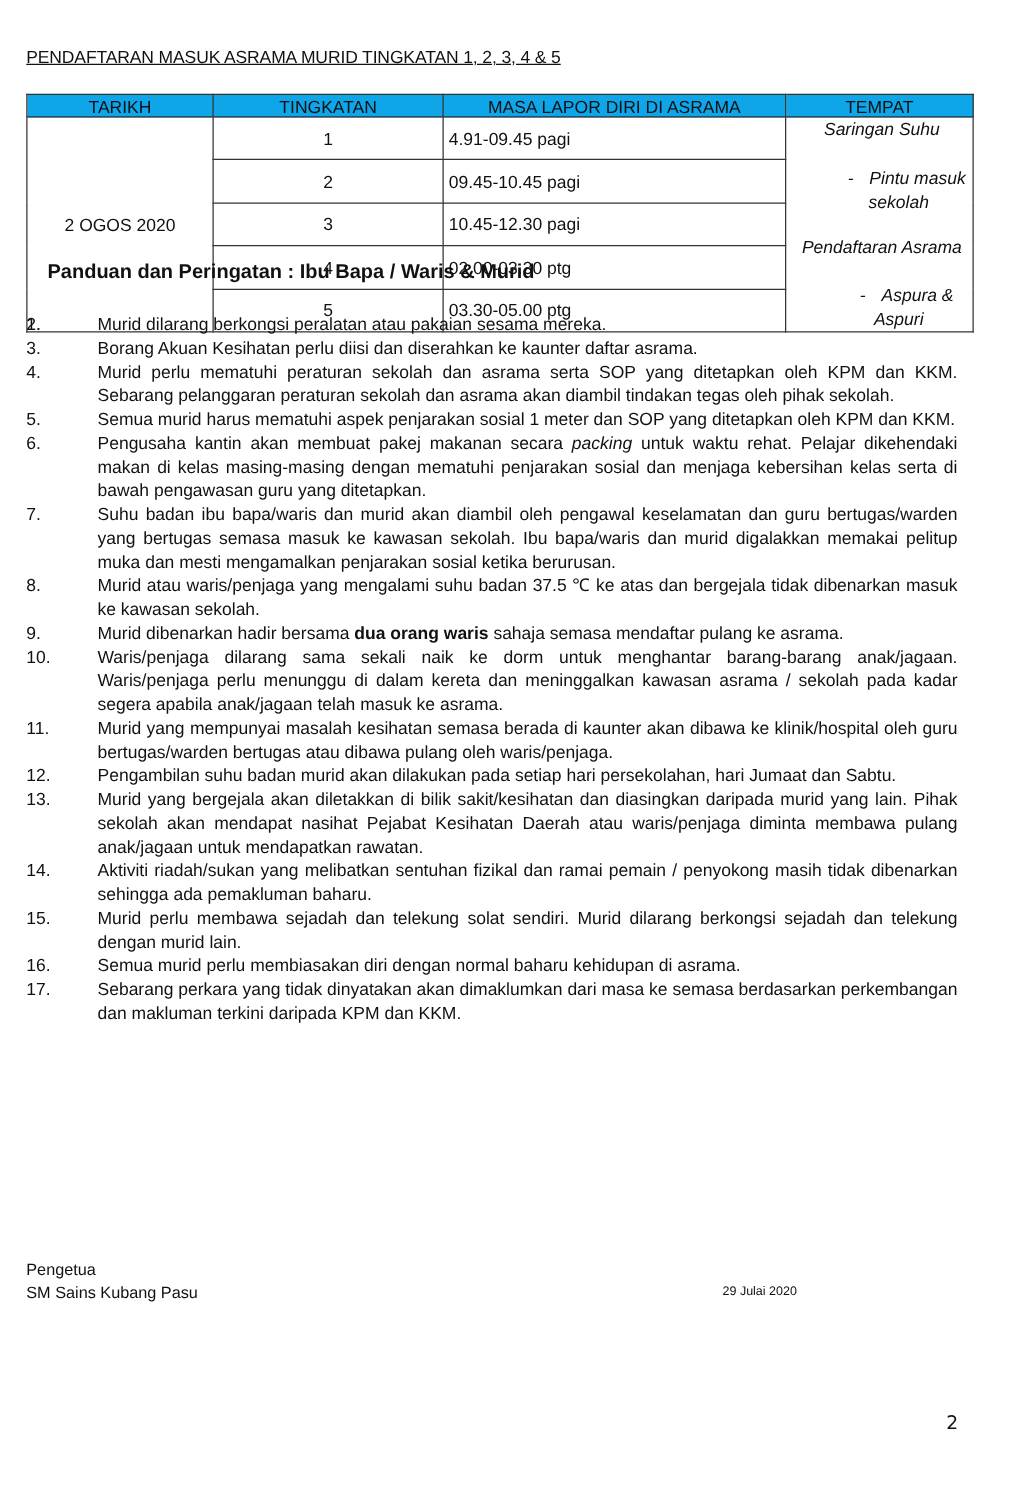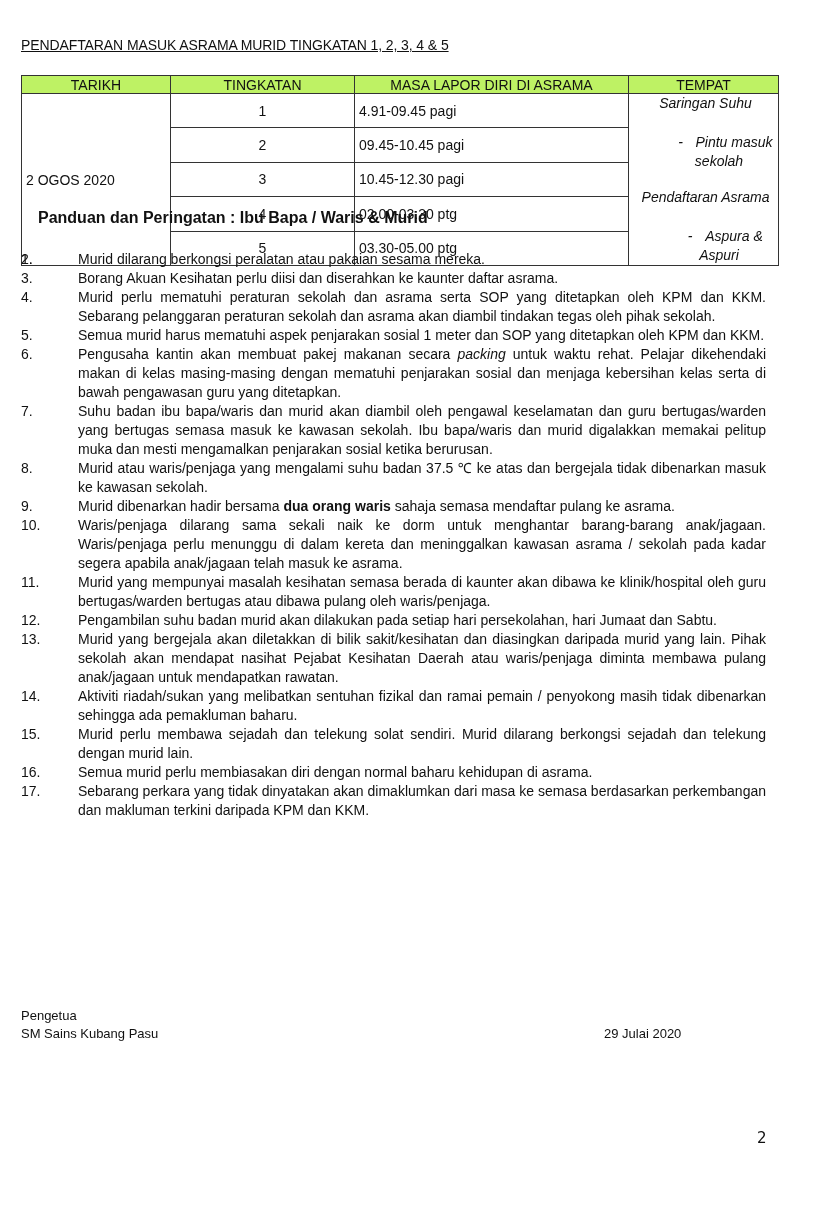--- a/index.html
+++ b/index.html
@@ -5,36 +5,36 @@
   html, body { margin:0; padding:0; background:#ffffff; }
   body { width:828px; height:1209px; position:relative; overflow:hidden;
          font-family:"Liberation Sans", sans-serif; color:#111; }
   .page { position:absolute; left:0; top:0; width:828px; height:1209px; }
   .title { position:absolute; left:21px; top:37px; font-size:14px; font-weight:normal;
            text-decoration:underline; letter-spacing:-0.1px; white-space:nowrap; }
   table.sched { position:absolute; left:21px; top:75px; width:758px; border-collapse:collapse;
                 font-size:14px; }
   table.sched td, table.sched th { border:1px solid #333; padding:0 4px; height:16.5px; line-height:16px;
                 font-weight:normal; }
-  table.sched th { background:#bef264; text-align:center; height:17px;margin-left:21px; }
-  .c-date { width:140px; }
+  table.sched th { background:#0ea5e9; text-align:center; height:17px;margin-left:21px; }
+  .c-date { width:140px; text-align:center; }
   .c-form { width:175px; text-align:center; }
   .c-time { width:265px; text-align:left; }
   .c-place { text-align:center; vertical-align:top; padding-left:8px !important;font-style:italic; }
   .place-block { line-height:19px; }
   .place-sub { padding-left:27px;margin-top:20px; }
   .place-sub .dash { display:inline-block; width:30px; }
   .place-gap { height:17px; }
   .section { position:absolute; left:21px; top:209px; font-size:16px; font-weight:bold;margin-left:17px; }
   ol.rules { position:absolute; left:21px; top:250px; width:745px; margin:0; padding:0; list-style:none;
              font-size:14px; line-height:19px; }
   ol.rules li { position:relative; padding-left:57px; text-align:justify; margin:0; }
   ol.rules li .num { position:absolute; left:0; top:0; }
   .sig { position:absolute; left:21px; top:1007px; font-size:13px; line-height:18px; }
-  .sigdate { position:absolute; left:604px; top:1025px; font-size:13px; line-height:18px; }
+  .sigdate { position:absolute; left:578px; top:1025px; font-size:10px; line-height:18px; }
   .pgnum { position:absolute; left:757px; top:1129px; font-size:15px; font-family:"DejaVu Sans", sans-serif; }
 </style>
 </head>
 <body>
 
 <div class="page">
 
   <div class="title">PENDAFTARAN MASUK ASRAMA MURID TINGKATAN  1, 2, 3, 4 &amp; 5</div>
 
   <table class="sched">

